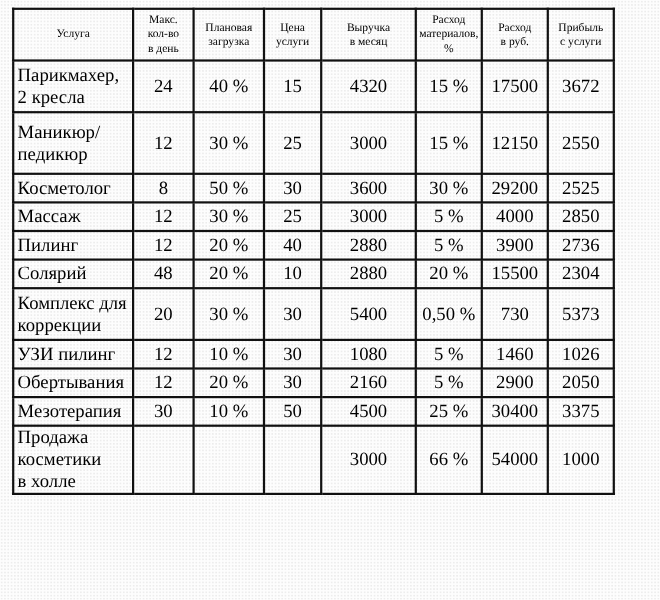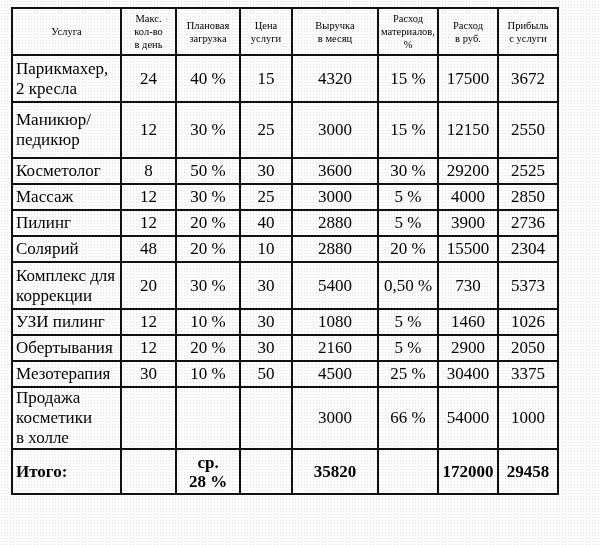--- a/index.html
+++ b/index.html
@@ -240,27 +240,14 @@
           <span class="stack">в холле</span>
         </td>
         <td></td>
         <td></td>
         <td></td>
         <td>3000</td>
         <td>66 %</td>
         <td>54000</td>
         <td>1000</td>
       </tr>
-      <tr class="total" style="height: 45px;">
-        <td class="name">Итого:</td>
-        <td></td>
-        <td class="avg">
-          <span class="stack">ср.</span>
-          <span class="stack">28 %</span>
-        </td>
-        <td></td>
-        <td>35820</td>
-        <td></td>
-        <td>172000</td>
-        <td>29458</td>
-      </tr>
     </tbody>
 </table>
 
 </body></html>

